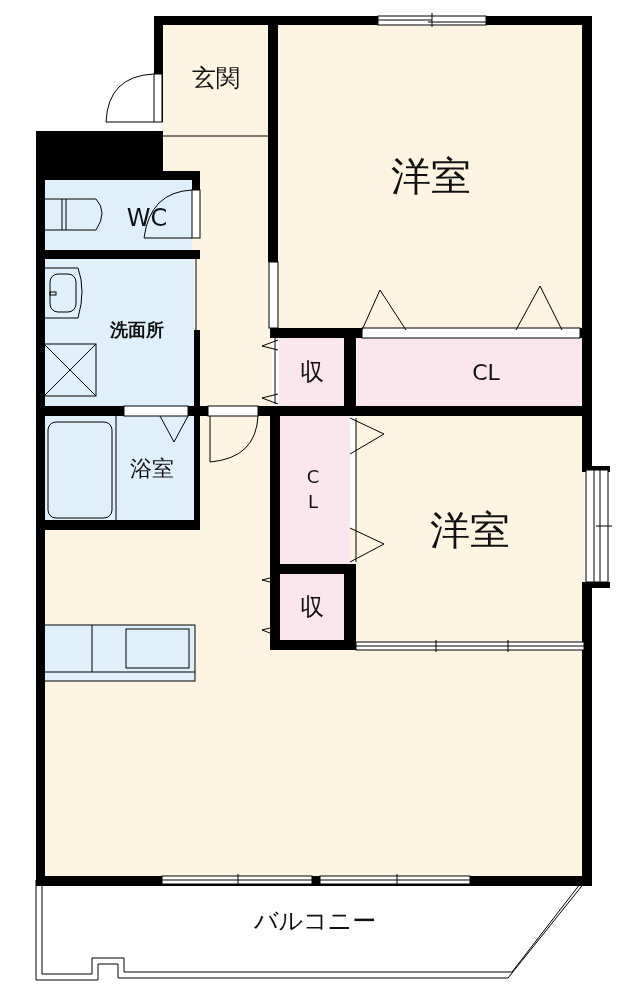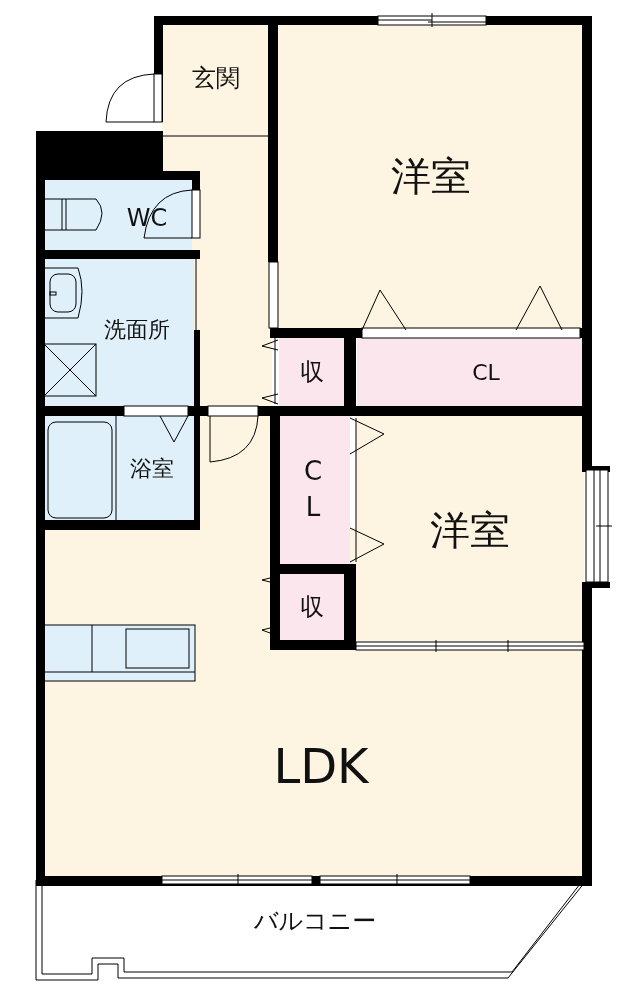--- a/index.html
+++ b/index.html
@@ -135,23 +135,22 @@
     <path d="M278,576 L262,580 L278,584"></path>
     <path d="M278,626 L262,630 L278,636"></path>
     <line x1="356" y1="418" x2="356" y2="562"></line>
     <line x1="275" y1="338" x2="275" y2="404"></line>
     <line x1="275" y1="576" x2="275" y2="638"></line>
   </g>
 </svg>
 
 <div class="lbl" style="left:216px;top:78px;font-size:24px;">玄関</div>
 <div class="lbl" style="left:147px;top:218px;font-size:24px;">WC</div>
-<div class="lbl" style="left:137px;top:330px;font-size:22px;">洗面所</div>
+<div class="lbl" style="left:137px;top:330px;font-size:18px;font-weight:bold;">洗面所</div>
 <div class="lbl" style="left:152px;top:469px;font-size:22px;text-align:center;">浴室</div>
 <div class="lbl" style="left:431px;top:176px;font-size:40px;">洋室</div>
 <div class="lbl" style="left:312px;top:372px;font-size:24px;">収</div>
 <div class="lbl" style="left:470px;top:373px;font-size:22px;margin-left:16px;">CL</div>
-<div class="lbl v" style="left:313px;top:489px;font-size:26px;line-height:1.4;">C L</div>
+<div class="lbl v" style="left:313px;top:489px;font-size:18px;line-height:1.4;">C L</div>
 <div class="lbl" style="left:470px;top:530px;font-size:40px;">洋室</div>
 <div class="lbl" style="left:312px;top:607px;font-size:24px;">収</div>
-<div class="lbl" style="left:321px;top:766px;font-size:48px;">LDK</div>
 <div class="lbl" style="left:315px;top:921px;font-size:24px;">バルコニー</div>
 </div>
 
 </body></html>

